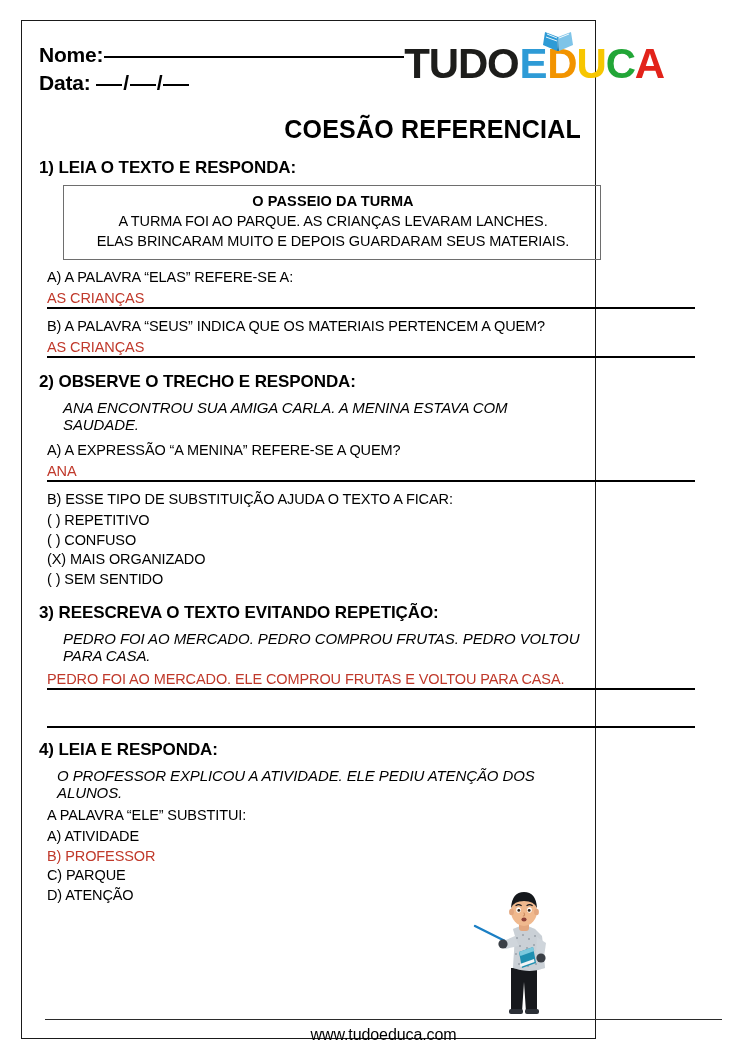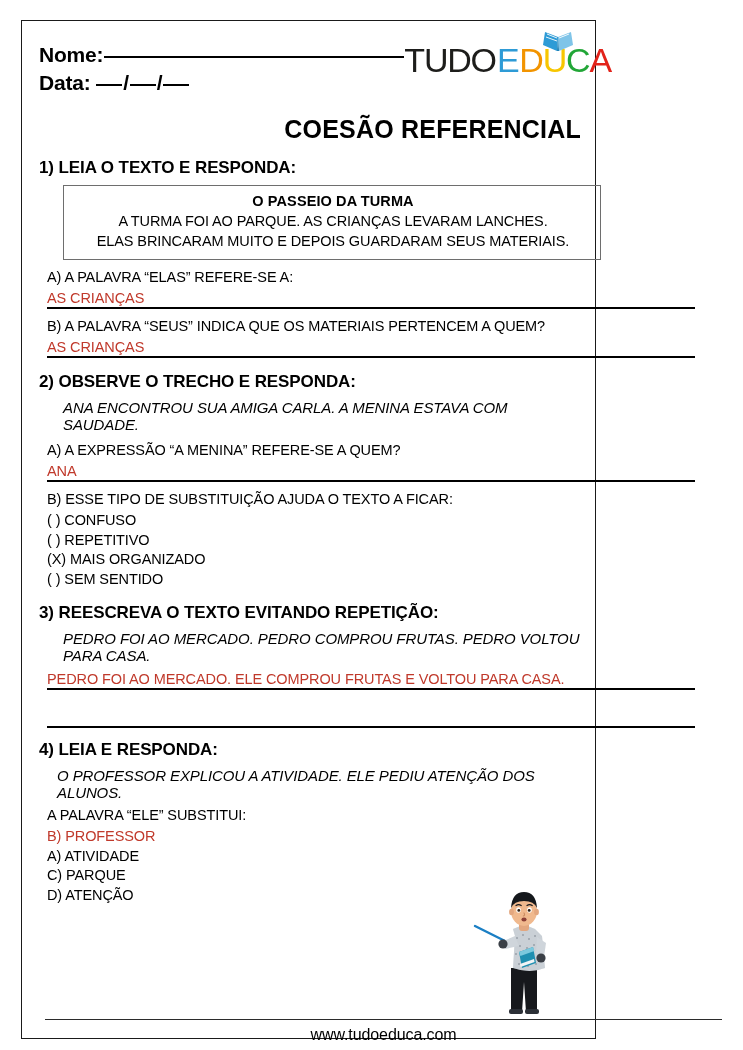--- a/index.html
+++ b/index.html
@@ -70,22 +70,22 @@
     display: inline-block;
     font-weight: bold;
     padding: 0 1px;
   }
 
   
   .logo {
     position: relative;
     padding-top: 14px;
     padding-right: 6px;
-    font-size: 34px;
-    font-weight: normal;
+    font-size: 42px;
+    font-weight: bold;
     letter-spacing: -1.2px;
     line-height: 1;
     white-space: nowrap;
   }
   .logo .l-tudo { color: #1d1d1b; }
   .logo .l-e {
     color: #2e9bd6;
     position: relative;
     display: inline-block;
     margin: 0 1px;
@@ -259,41 +259,41 @@
     <div class="q-head">2) OBSERVE O TRECHO E RESPONDA:</div>
     <div class="quote">ANA ENCONTROU SUA AMIGA CARLA. A MENINA ESTAVA COM SAUDADE.</div>
 
     <div class="prompt">A) A EXPRESSÃO “A MENINA” REFERE-SE A QUEM?</div>
     <div class="answer">
       <span class="ans-text">ANA</span>
     </div>
 
     <div class="prompt">B) ESSE TIPO DE SUBSTITUIÇÃO AJUDA O TEXTO A FICAR:</div>
     <div class="opt-list">
+      <div class="opt">( ) REPETITIVO</div>
       <div class="opt">( ) CONFUSO</div>
-      <div class="opt">( ) REPETITIVO</div>
       <div class="opt">(X) MAIS ORGANIZADO</div>
       <div class="opt">( ) SEM SENTIDO</div>
     </div>
 
     <div class="q-head">3) REESCREVA O TEXTO EVITANDO REPETIÇÃO:</div>
     <div class="quote">PEDRO FOI AO MERCADO. PEDRO COMPROU FRUTAS. PEDRO VOLTOU PARA CASA.</div>
     <div class="answer">
       <span class="ans-text">PEDRO FOI AO MERCADO. ELE COMPROU FRUTAS E VOLTOU PARA CASA.</span>
     </div>
     <div class="answer blank">
       <span class="ans-text"></span>
     </div>
 
     <div class="q-head tight">4) LEIA E RESPONDA:</div>
     <div class="quote indent">O PROFESSOR EXPLICOU A ATIVIDADE. ELE PEDIU ATENÇÃO DOS ALUNOS.</div>
     <div class="prompt nogap">A PALAVRA “ELE” SUBSTITUI:</div>
     <div class="opt-list">
+      <div class="opt">A) ATIVIDADE</div>
       <div class="opt highlight">B) PROFESSOR</div>
-      <div class="opt">A) ATIVIDADE</div>
       <div class="opt">C) PARQUE</div>
       <div class="opt">D) ATENÇÃO</div>
     </div>
 
     <svg class="teacher" viewBox="0 0 104 136">
 
       <line x1="4" y1="46" x2="34" y2="61" stroke="#1b7fc4" stroke-width="2.4" stroke-linecap="round"></line>
 
       <path d="M40 88 h26 v44 h-11 l-2-30 -2 30 H40 Z" fill="#16181c"></path>
       <rect x="38" y="129" width="14" height="5" rx="2" fill="#2b2f36"></rect>

